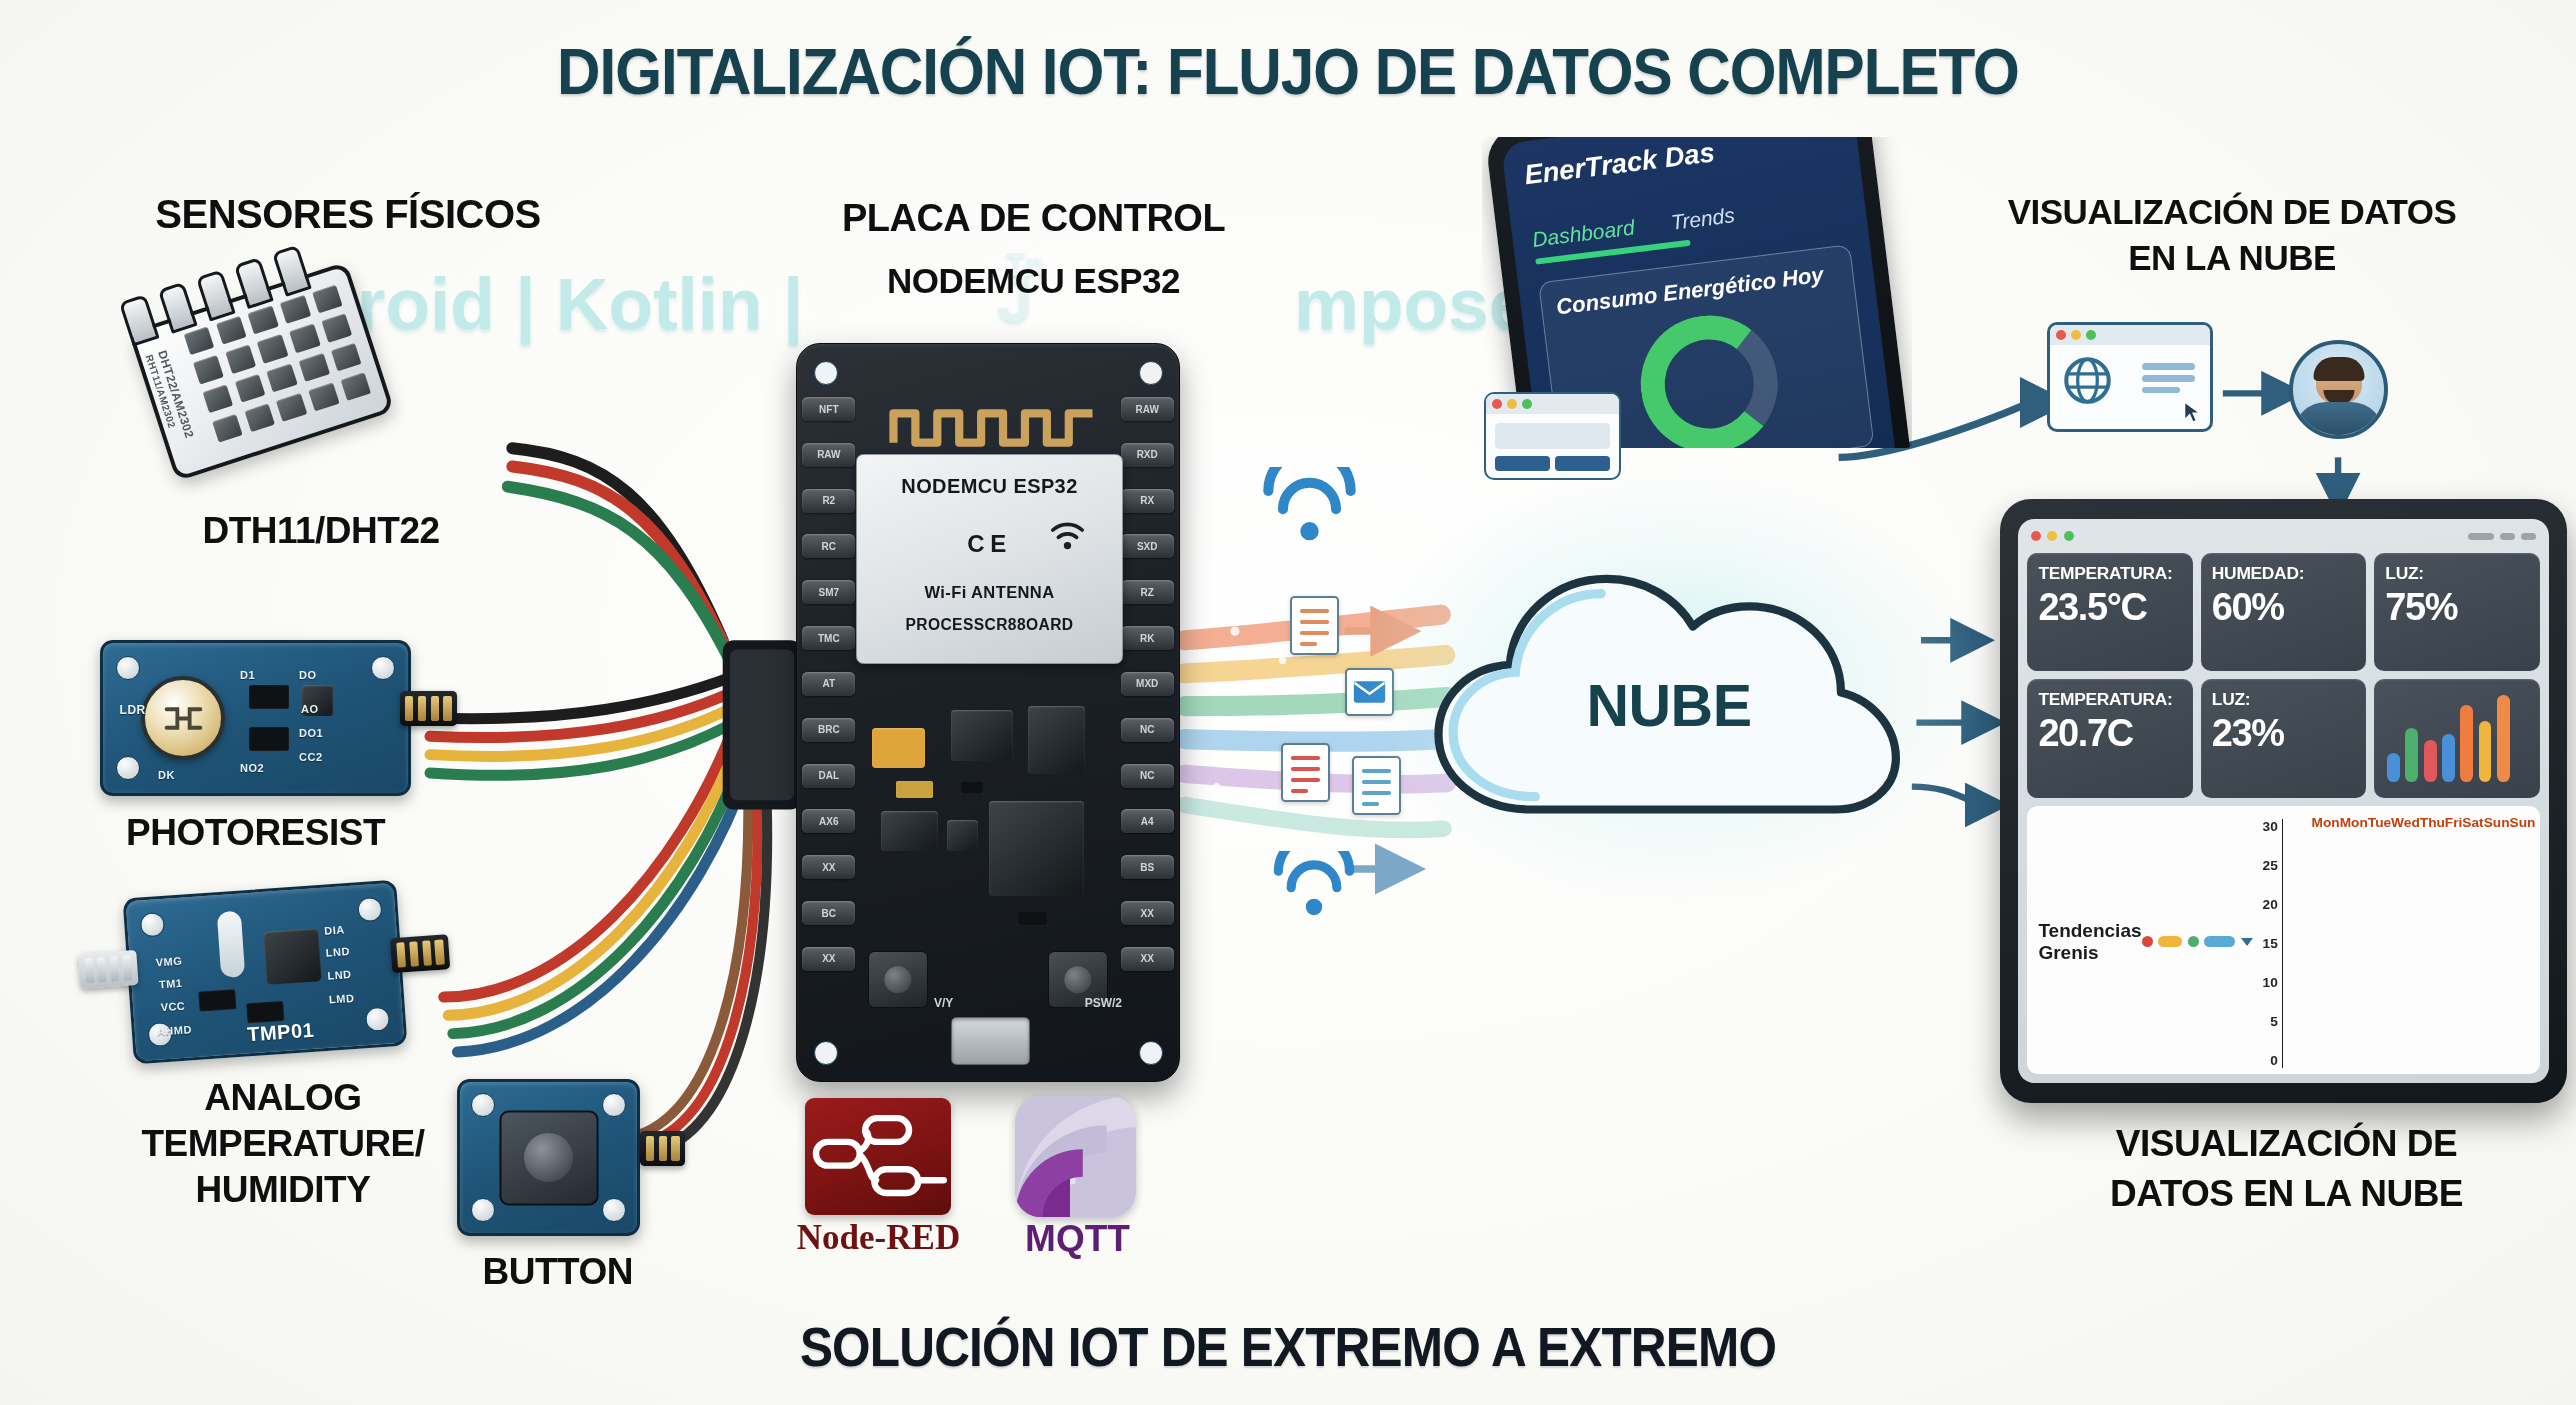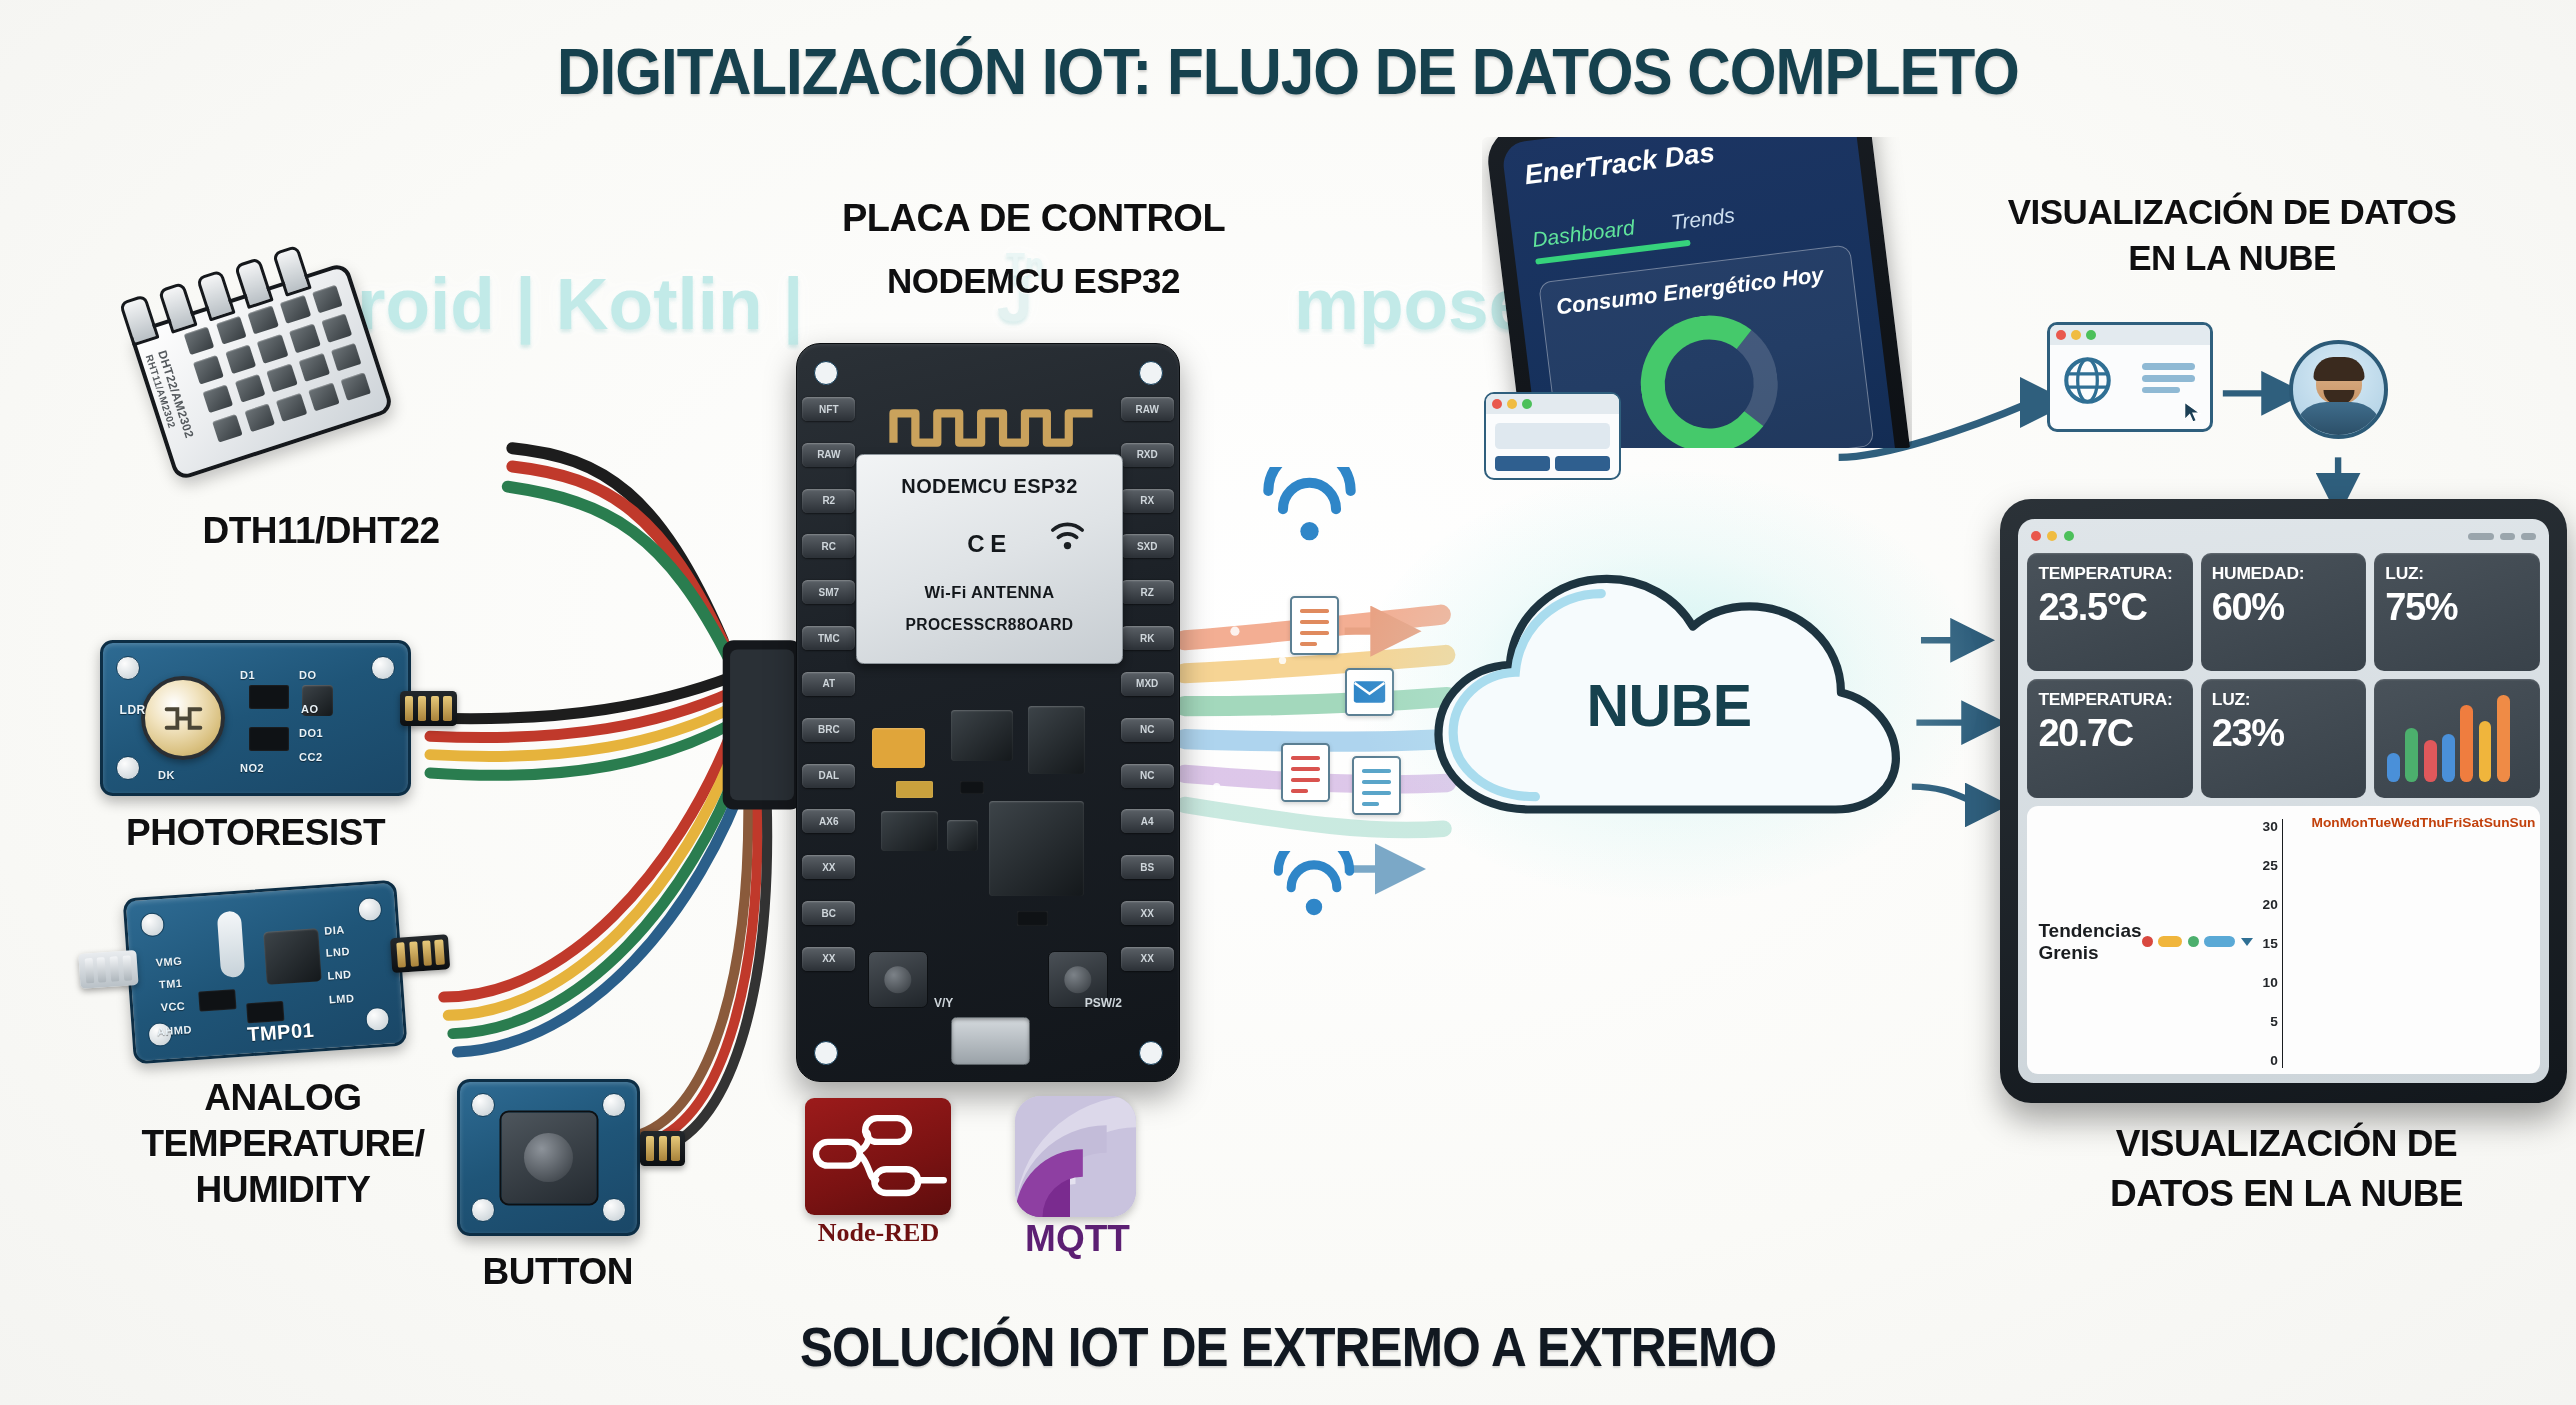--- a/index.html
+++ b/index.html
@@ -250,20 +250,21 @@
 <div id="stage">
 
   <div class="title-main">DIGITALIZACIÓN IOT: FLUJO DE DATOS COMPLETO</div>
   <div class="title-bottom">SOLUCIÓN IOT DE EXTREMO A EXTREMO</div>
 
   <div class="watermark wm-blur" style="left:357px; top:262px;">roid | Kotlin |</div>
   <div class="watermark wm-blur" style="left:997px; top:262px; font-size:64px; color:#e3f2f1;">J</div>
   <div class="watermark wm-blur" style="left:1294px; top:262px;">mpose</div>
   <div class="watermark wm-blur" style="left:1006px; top:247px; font-size:31px; color:#eaf6f5;">Tn</div>
 
+  <div class="hdr" style="left:110px; top:194px; width:476px; font-size:40px;">SENSORES FÍSICOS</div>
   <div class="hdr" style="left:759px; top:199px; width:549px; font-size:38px;">PLACA DE CONTROL</div>
   <div class="hdr" style="left:759px; top:263px; width:549px; font-size:35px;">NODEMCU ESP32</div>
   <div class="hdr" style="left:1930px; top:194px; width:604px; font-size:35px;">VISUALIZACIÓN DE DATOS</div>
   <div class="hdr" style="left:1930px; top:240px; width:604px; font-size:35px;">EN LA NUBE</div>
   <div class="hdr" style="left:1994px; top:1125px; width:585px; font-size:37px;">VISUALIZACIÓN DE</div>
   <div class="hdr" style="left:1994px; top:1175px; width:585px; font-size:37px;">DATOS EN LA NUBE</div>
 
   <svg class="overlay" viewBox="0 0 2816 1536" width="2576" height="1405">
     <defs>
       <linearGradient id="flowG" x1="0" y1="0" x2="1" y2="0">
@@ -592,21 +593,21 @@
   <div class="logo-nodered" style="left:805px; top:1098px;">
     <svg viewBox="0 0 160 128" style="width:100%;height:100%;">
       <rect x="12" y="48" width="48" height="26" rx="13" fill="none" stroke="#fff" stroke-width="7"></rect>
       <rect x="66" y="22" width="48" height="26" rx="13" fill="none" stroke="#fff" stroke-width="7"></rect>
       <rect x="76" y="78" width="48" height="26" rx="13" fill="none" stroke="#fff" stroke-width="7"></rect>
       <path d="M60,58 C70,52 72,40 66,36" stroke="#fff" stroke-width="7" fill="none" stroke-linecap="round"></path>
       <path d="M62,64 C72,76 70,88 78,90" stroke="#fff" stroke-width="7" fill="none" stroke-linecap="round"></path>
       <path d="M124,90 L152,90" stroke="#fff" stroke-width="7" fill="none" stroke-linecap="round"></path>
     </svg>
   </div>
-  <div class="logo-cap" style="left:787px; top:1218px; width:183px; font-size:26px; color:#6e1111;">Node-RED</div>
+  <div class="logo-cap" style="left:787px; top:1218px; width:183px; font-size:35px; color:#6e1111;">Node-RED</div>
 
   <div class="logo-mqtt" style="left:1015px; top:1096px;">
     <svg viewBox="0 0 132 132" style="width:100%;height:100%;">
       <rect width="132" height="132" rx="28" fill="#c9c3de"></rect>
       <path d="M0,132 A132,132 0 0 1 132,0 L132,34 A98,98 0 0 0 34,132 Z" fill="#dcd8ea"></path>
       <path d="M0,132 A100,100 0 0 1 100,32 L100,62 A70,70 0 0 0 30,132 Z" fill="#c3bcd9"></path>
       <path d="M0,132 A66,66 0 0 1 66,66 L66,96 A36,36 0 0 0 30,132 Z" fill="#ffffff" opacity=".5"></path>
       <path d="M0,132 A60,60 0 0 1 60,72 L60,132 Z" fill="#7a2b8f"></path>
       <path d="M0,132 A74,74 0 0 1 74,58 L74,88 A44,44 0 0 0 30,132 Z" fill="#8e3fa2"></path>
     </svg>

